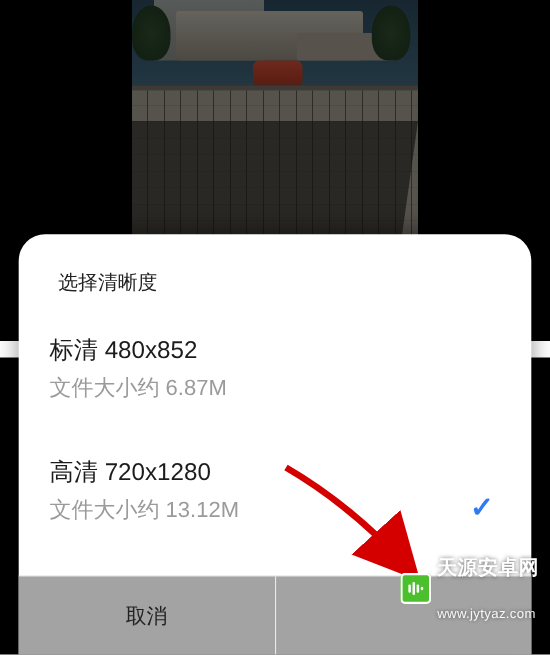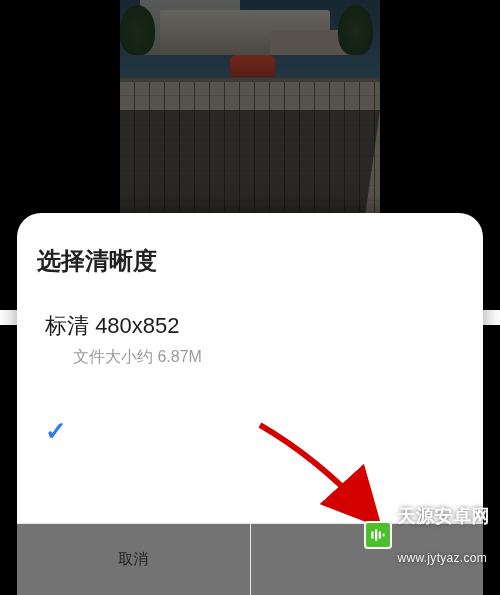--- a/index.html
+++ b/index.html
@@ -93,60 +93,59 @@
     left: 17px; right: 17px;
     top: 213px; bottom: 0;
     background: #fff;
     border-radius: 24px 24px 0 0;
     box-shadow: 0 -4px 20px rgba(0,0,0,0.4);
     display: flex;
     flex-direction: column;
     color: #1b1b1b;
   }
   .sheet-title {
-    padding: 32px 20px 22px;
-    font-size: 24px;
-    font-weight: 700;
+    padding: 32px 36px 22px;
+    font-size: 18px;
+    font-weight: 400;
     color: #222;
   }
   .options { flex: 1; }
   .opt {
     padding: 12px 28px 14px;
     display: flex;
     align-items: flex-end;
     justify-content: space-between;
     cursor: pointer;
   }
   .opt .res {
     font-size: 22px;
     color: #1c1c1c;
     margin-bottom: 6px;
   }
   .opt .sub {
-    font-size: 16px;
+    font-size: 20px;
     color: #9a9a9a;
-    margin-left: 28px;
   }
   .gap { height: 22px; }
   .check {
     color: #2f7bf5;
     font-size: 26px;
     font-weight: 700;
     margin-right: 6px;
   }
   .sheet-actions {
     display: flex;
     border-top: 1px solid #e8e8e8;
     height: 72px;
   }
   .btn {
     flex: 1;
     border: 0;
-    background: #737373;
-    font-size: 15px;
+    background: #a3a3a3;
+    font-size: 19px;
     color: #222;
     cursor: pointer;
   }
   .btn.cancel { border-right: 1px solid #e8e8e8; }
 
   .arrow {
     position: absolute;
     left: 250px; top: 420px;
     width: 150px; height: 110px;
     pointer-events: none;
@@ -208,20 +207,30 @@
         <div class="sub">
           <span>文件大小约</span>
           <span>6.87M</span>
         </div>
       </div>
     </div>
 
     <div class="gap"></div>
 
     <div class="opt">
+      <div>
+        <div class="res">
+          <span>高清</span>
+          <span>720x1280</span>
+        </div>
+        <div class="sub">
+          <span>文件大小约</span>
+          <span>13.12M</span>
+        </div>
+      </div>
       <span class="check">✓</span>
     </div>
   </div>
 
   <div class="sheet-actions">
     <button class="btn cancel">取消</button>
     <button class="btn confirm"></button>
   </div>
 </div>
 

